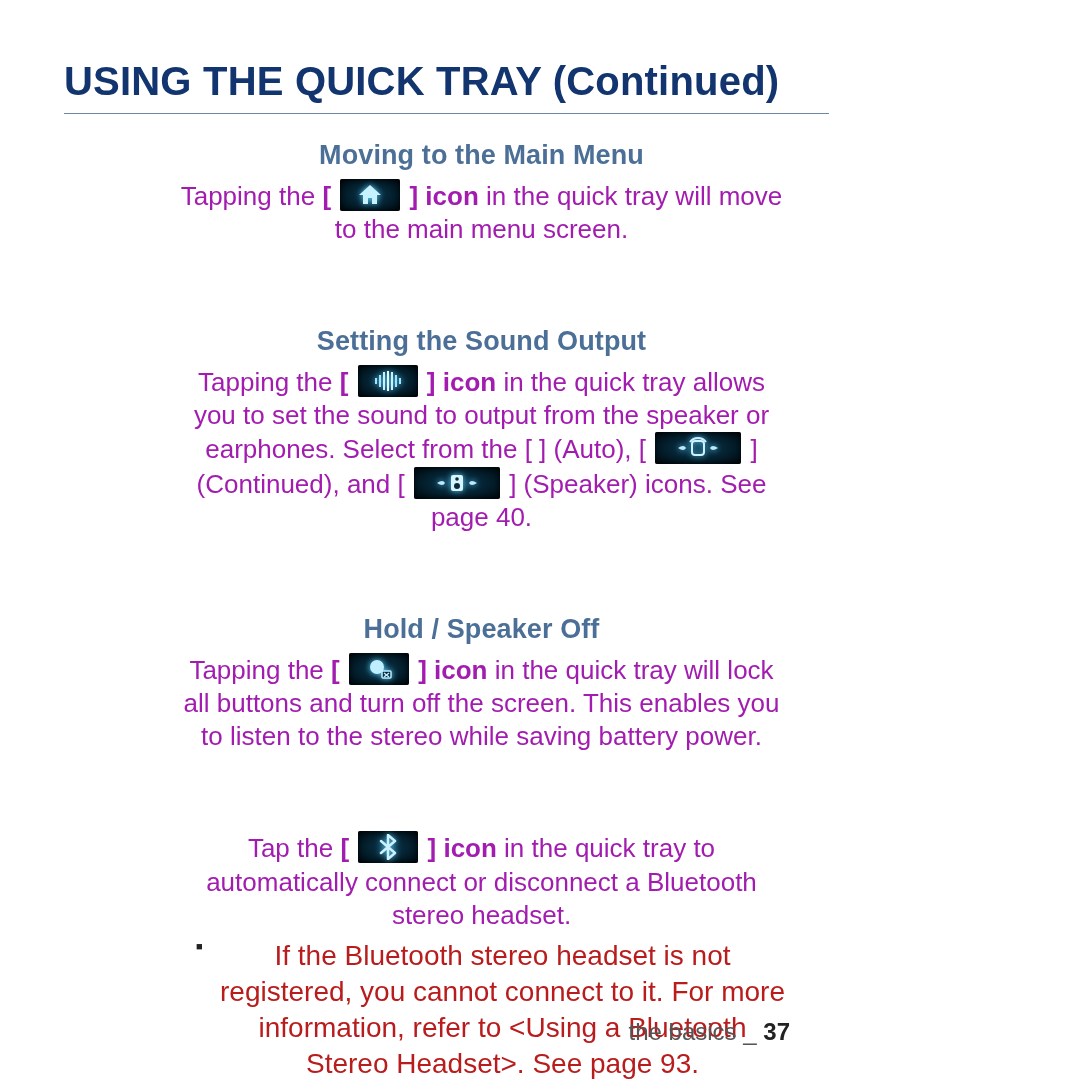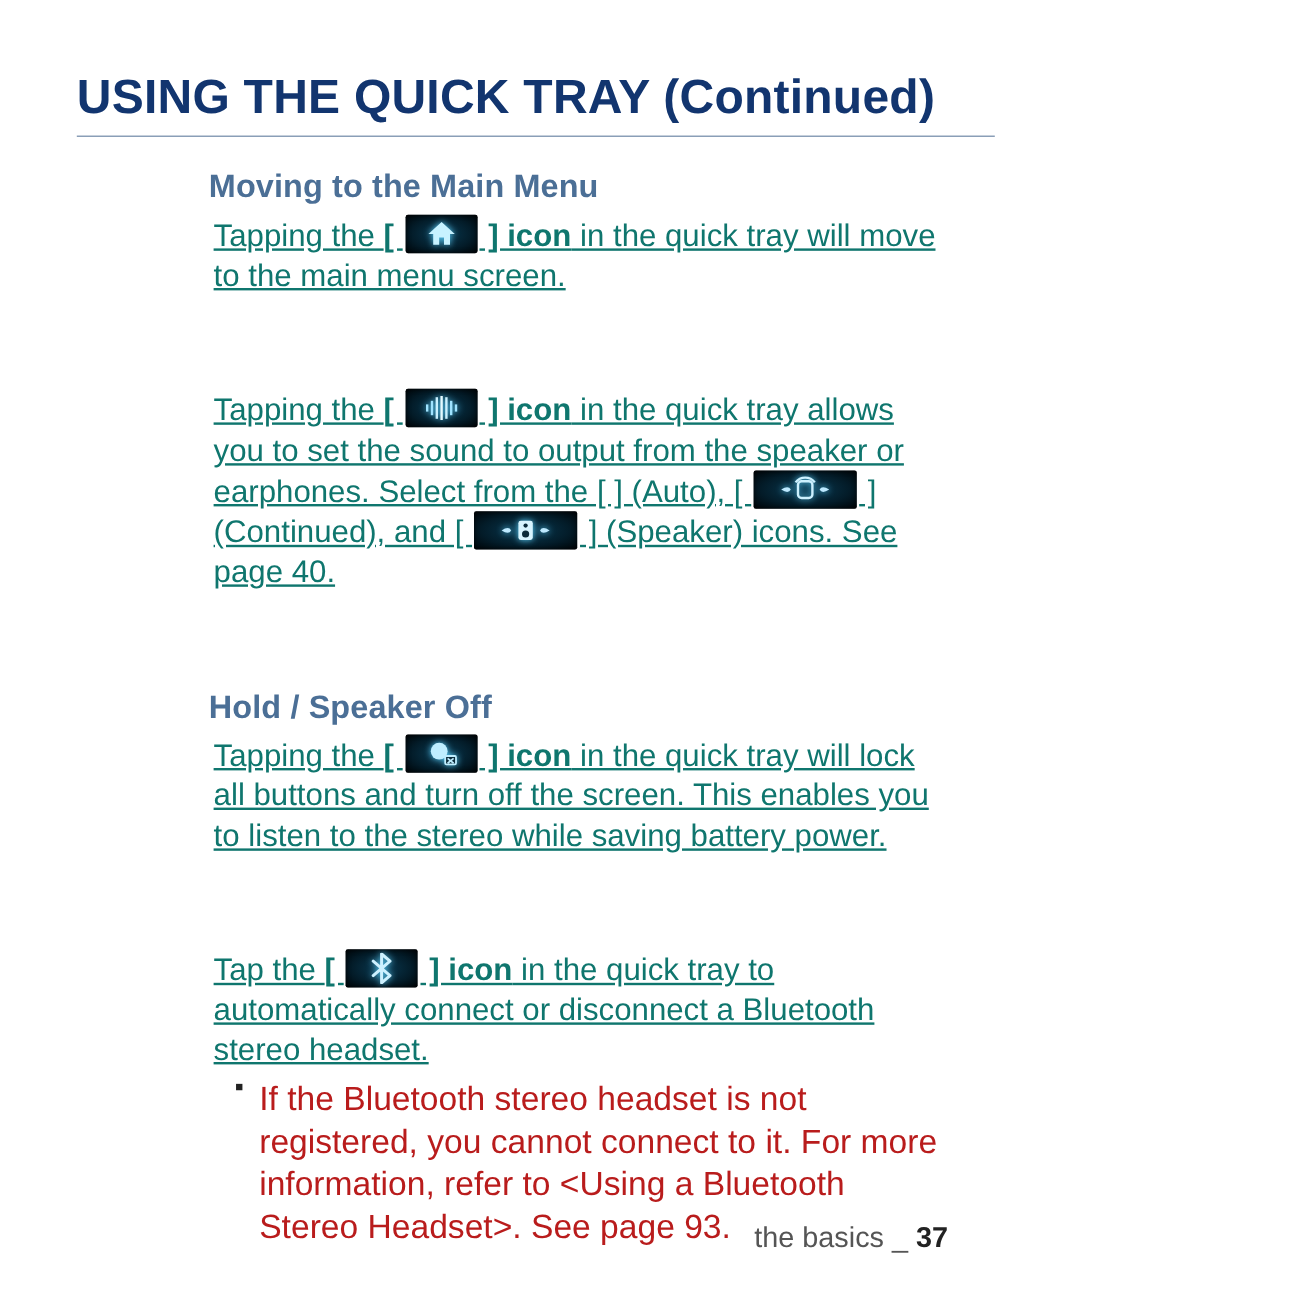--- a/index.html
+++ b/index.html
@@ -30,33 +30,33 @@
     border: none;
     border-top: 1px solid #6e87a6;
     margin: 2px 0 24px 0;
   }
   .content {
     margin-left: 110px;
     margin-right: 40px;
   }
   .section {
     margin-bottom: 78px;
+    text-align: center;
   }
   .sec-head {
     font-size: 27px;
     font-weight: bold;
     color: #4b6f96;
     margin: 0 0 6px 0;
     letter-spacing: 0.1px;
   }
   .body-text {
     font-size: 26px;
-    color: #0f766e;
+    color: #a21caf;
     margin: 4px;
-    text-decoration: underline;
   }
   .b { font-weight: bold; }
   .icon-chip {
     display: inline-block;
     vertical-align: -6px;
     width: 60px;
     height: 32px;
     border-radius: 2px;
     background: radial-gradient(ellipse at center, #0a3a52 0%, #031c29 60%, #000407 100%);
     position: relative;
@@ -117,20 +117,21 @@
       <p class="body-text">
         <span>Tapping the </span><span class="b">[ </span><span class="icon-chip">
           <svg width="26" height="22" viewBox="0 0 26 22" class="glow">
             <path d="M13 1 L24 11 L20 11 L20 20 L15 20 L15 14 L11 14 L11 20 L6 20 L6 11 L2 11 Z" fill="#c7f2ff"></path>
           </svg>
         </span><span class="b"> ] icon</span><span> in the quick tray will move to the main menu screen.</span>
       </p>
     </div>
 
     <div class="section">
+      <h2 class="sec-head">Setting the Sound Output</h2>
       <p class="body-text">
         <span>Tapping the </span><span class="b">[ </span><span class="icon-chip">
           <svg width="30" height="20" viewBox="0 0 30 20" class="glow">
             <rect x="2" y="7" width="2" height="6" fill="#9fe3ff"></rect>
             <rect x="6" y="4" width="2" height="12" fill="#9fe3ff"></rect>
             <rect x="10" y="1" width="2" height="18" fill="#c9f1ff"></rect>
             <rect x="14" y="0" width="2" height="20" fill="#e4faff"></rect>
             <rect x="18" y="1" width="2" height="18" fill="#c9f1ff"></rect>
             <rect x="22" y="4" width="2" height="12" fill="#9fe3ff"></rect>
             <rect x="26" y="7" width="2" height="6" fill="#9fe3ff"></rect>

